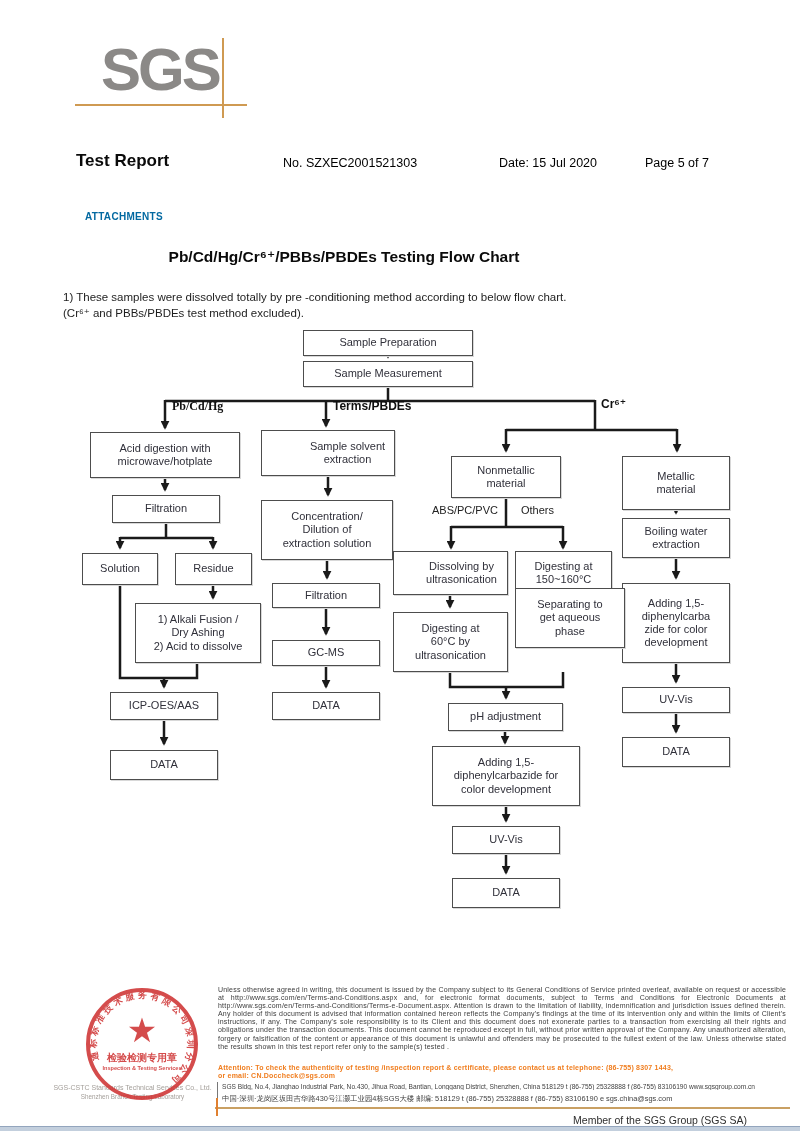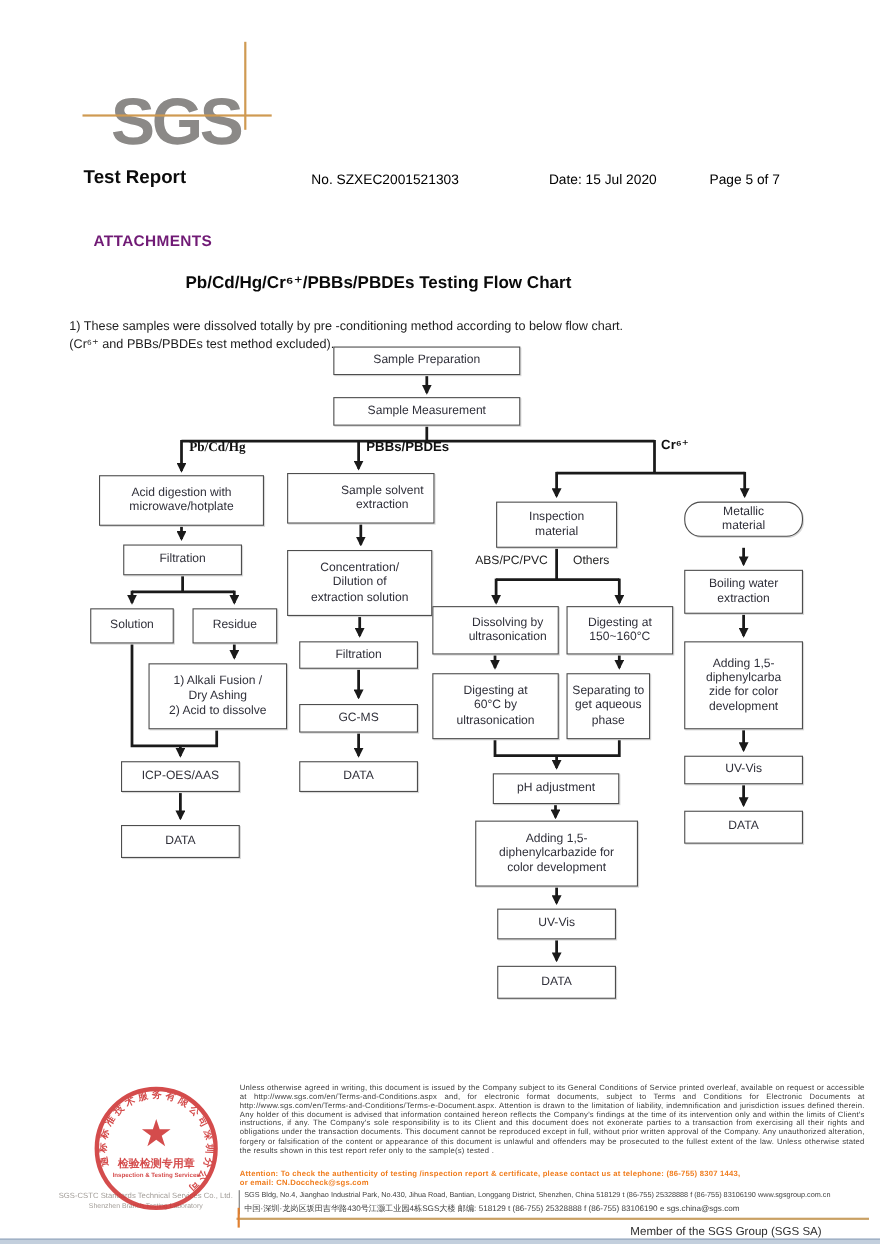--- a/index.html
+++ b/index.html
@@ -2,27 +2,27 @@
 <html><head>
 <meta charset="utf-8">
 <style>
   html,body{margin:0;padding:0;background:#e8e8e8;}
   .page{
     position:relative;width:800px;height:1131px;margin:0 auto;background:#ffffff;
     font-family:"Liberation Sans","DejaVu Sans",sans-serif;color:#222;overflow:hidden;
   }
   
   .logo-text{position:absolute;left:101px;top:40px;font-size:60px;font-weight:bold;
-    color:#8b8987;letter-spacing:-3px;line-height:1;margin-top:41px;}
+    color:#8b8987;letter-spacing:-3px;line-height:1;}
   .logo-hline{position:absolute;left:75px;top:104px;width:172px;height:2px;background:#cf9a52;}
   .logo-vline{position:absolute;left:222px;top:38px;width:2px;height:80px;background:#cf9a52;}
   
   .h-title{position:absolute;left:76px;top:151px;font-size:17px;font-weight:bold;color:#0a0a0a;}
   .h-meta{position:absolute;top:156px;font-size:12.5px;color:#000000;}
-  .attachments{position:absolute;left:85px;top:211px;font-size:14px;font-weight:bold;color:#701a75;letter-spacing:.3px;}
+  .attachments{position:absolute;left:85px;top:211px;font-size:10px;font-weight:bold;color:#0369a1;letter-spacing:.3px;}
   .chart-title{position:absolute;left:0;top:248px;width:688px;text-align:center;
     font-size:15.5px;font-weight:bold;color:#0a0a0a;}
   .note{position:absolute;left:63px;top:289px;width:560px;font-size:11.5px;line-height:16px;
     color:#1d1d1d;white-space:pre-line;}
   
   .arrows{position:absolute;left:0;top:0;pointer-events:none;}
   .node{
     position:absolute;box-sizing:border-box;border:1.5px solid #4d4d4d;background:#fff;
     display:flex;align-items:center;justify-content:center;text-align:center;
     font-size:11px;line-height:1.2;color:#30303a;white-space:pre-line;padding:1px 2px;
@@ -105,34 +105,34 @@
       <path d="M506,806 V821" marker-end="url(#ah)"></path>
       <path d="M506,854 V873" marker-end="url(#ah)"></path>
       <path d="M676,498 V513" marker-end="url(#ah)"></path>
       <path d="M676,558 V578" marker-end="url(#ah)"></path>
       <path d="M676,663 V682" marker-end="url(#ah)"></path>
       <path d="M676,713 V732" marker-end="url(#ah)"></path>
     </g>
   </svg>
 
   <div class="flabel" style="left:172px;top:399px;font-family:Liberation Serif, serif;">Pb/Cd/Hg</div>
-  <div class="flabel" style="left:333px;top:399px;">PBBs/PBDEs</div>
+  <div class="flabel" style="left:333px;top:399px;">Terms/PBDEs</div>
   <div class="flabel" style="left:601px;top:397px;">Cr⁶⁺</div>
   <div class="flabel small" style="left:404px;top:504px;width:94px;text-align:right;">ABS/PC/PVC</div>
   <div class="flabel small" style="left:521px;top:504px;">Others</div>
 
-  <div class="node" style="left:303px;top:315px;width:170px;height:26px;">Sample Preparation</div>
+  <div class="node" style="left:303px;top:330px;width:170px;height:26px;">Sample Preparation</div>
   <div class="node" style="left:90px;top:432px;width:150px;height:46px;">Acid digestion with
 microwave/hotplate</div>
   <div class="node" style="left:303px;top:361px;width:170px;height:26px;">Sample Measurement</div>
   <div class="node" style="left:261px;top:430px;width:134px;height:46px;padding-left:41px;">Sample solvent
 extraction</div>
-  <div class="node" style="left:451px;top:456px;width:110px;height:42px;">Inspection
+  <div class="node" style="left:451px;top:456px;width:110px;height:42px;">Nonmetallic
 material</div>
-  <div class="node" style="left:622px;top:456px;width:108px;height:32px;border-radius:15px;">Metallic
+  <div class="node" style="left:622px;top:456px;width:108px;height:54px;">Metallic
 material</div>
   <div class="node" style="left:112px;top:495px;width:108px;height:28px;">Filtration</div>
   <div class="node" style="left:261px;top:500px;width:132px;height:60px;">Concentration/
 Dilution of
 extraction solution</div>
   <div class="node" style="left:622px;top:518px;width:108px;height:40px;">Boiling water
 extraction</div>
   <div class="node" style="left:82px;top:553px;width:76px;height:32px;">Solution</div>
   <div class="node" style="left:175px;top:553px;width:77px;height:32px;">Residue</div>
   <div class="node" style="left:393px;top:551px;width:115px;height:44px;padding-left:24px;">Dissolving by
@@ -143,21 +143,21 @@
 diphenylcarba
 zide for color
 development</div>
   <div class="node" style="left:135px;top:603px;width:126px;height:60px;">1) Alkali Fusion /
 Dry Ashing
 2) Acid to dissolve</div>
   <div class="node" style="left:272px;top:583px;width:108px;height:25px;">Filtration</div>
   <div class="node" style="left:393px;top:612px;width:115px;height:60px;">Digesting at
 60°C by
 ultrasonication</div>
-  <div class="node" style="left:515px;top:612px;width:76px;height:60px;">Separating to
+  <div class="node" style="left:515px;top:588px;width:110px;height:60px;">Separating to
 get aqueous
 phase</div>
   <div class="node" style="left:272px;top:640px;width:108px;height:26px;">GC-MS</div>
   <div class="node" style="left:110px;top:692px;width:108px;height:28px;">ICP-OES/AAS</div>
   <div class="node" style="left:622px;top:687px;width:108px;height:26px;">UV-Vis</div>
   <div class="node" style="left:448px;top:703px;width:115px;height:28px;">pH adjustment</div>
   <div class="node" style="left:272px;top:692px;width:108px;height:28px;">DATA</div>
   <div class="node" style="left:622px;top:737px;width:108px;height:30px;">DATA</div>
   <div class="node" style="left:110px;top:750px;width:108px;height:30px;">DATA</div>
   <div class="node" style="left:432px;top:746px;width:148px;height:60px;">Adding 1,5-

